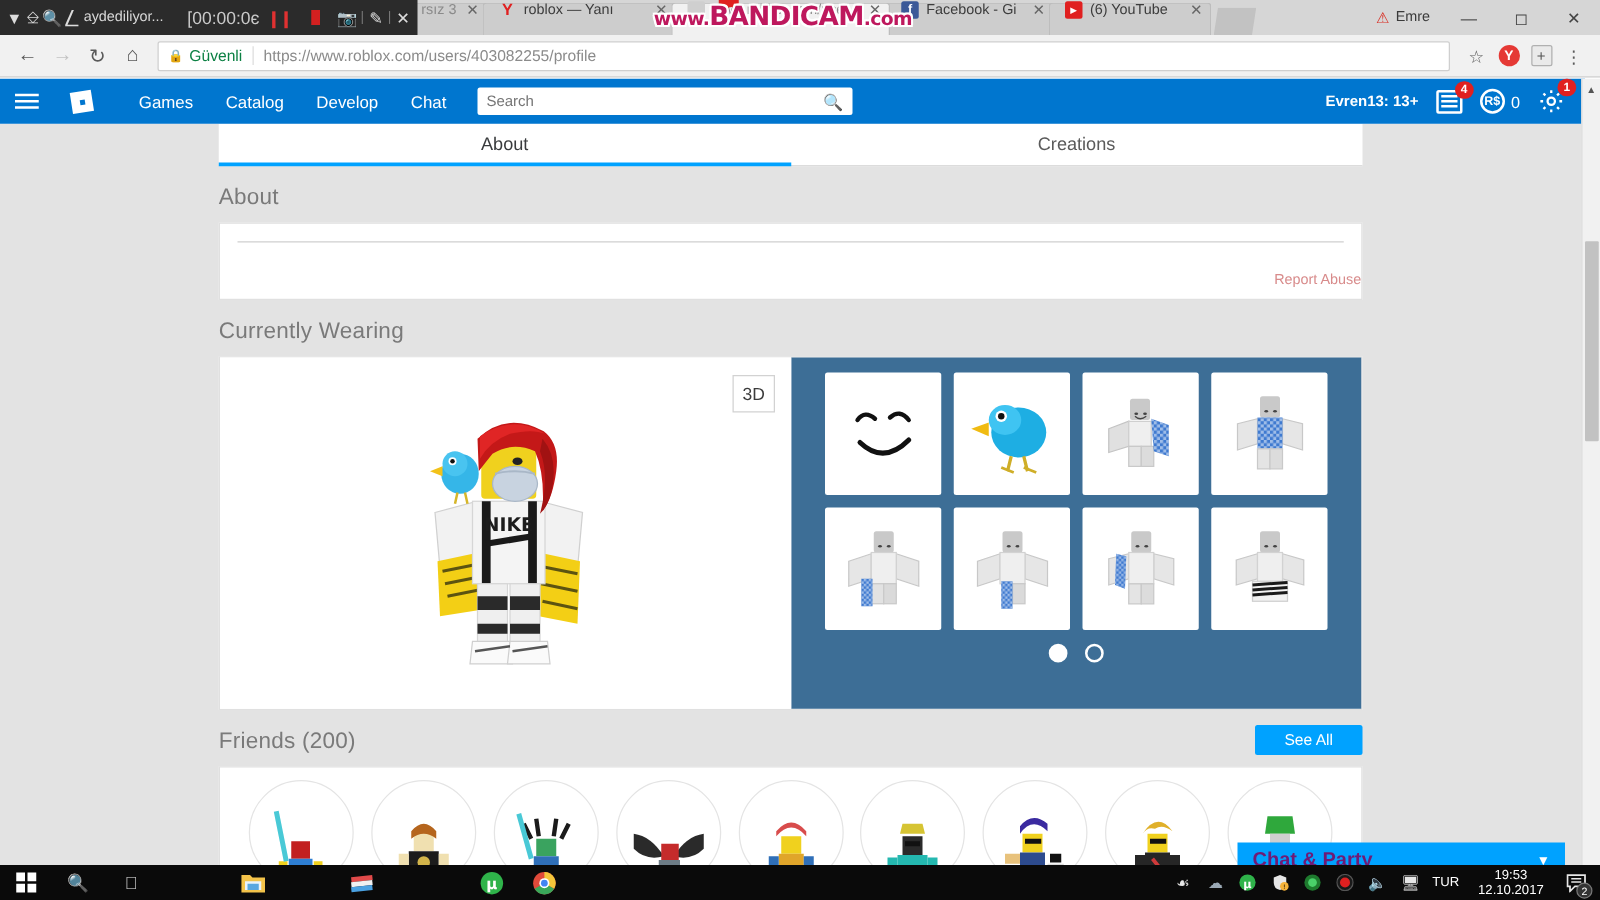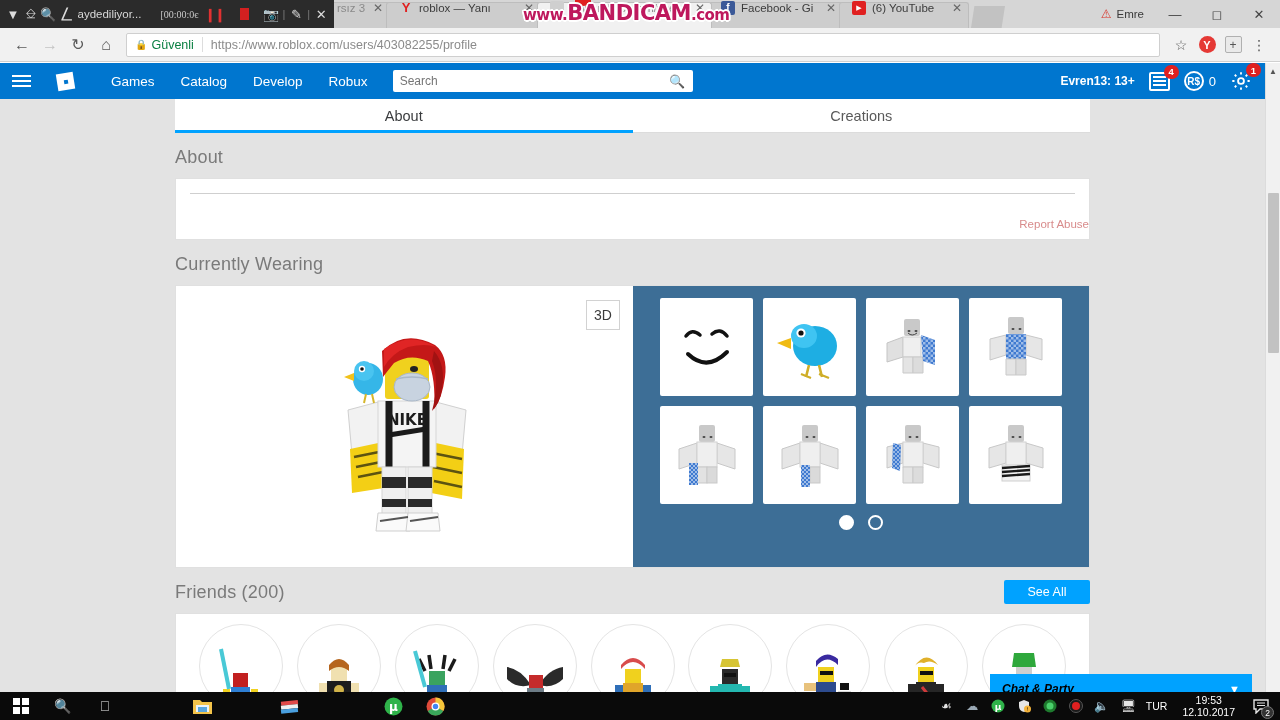--- a/index.html
+++ b/index.html
@@ -14,21 +14,21 @@
   
   .bandicam-bar {
     position: absolute; left: 0; top: 0; width: 334px; height: 28px;
     background: #2b2b2b; display: flex; align-items: center;
     padding: 0 4px; z-index: 60;
   }
   .bc-btn { width: 26px; height: 22px; display: flex; align-items: center; justify-content: center;
             color: #dcdcdc; font-size: 13px; }
   .bc-title { color: #d8d8d8; font-size: 11.5px; margin-left: 2px; white-space: nowrap;
               font-family: "Liberation Sans", sans-serif; }
-  .bc-time { color: #c9c9c9; font-size: 10px; margin-left: 19px; white-space: nowrap; font-family: Liberation Serif, serif; }
+  .bc-time { color: #c9c9c9; font-size: 14px; margin-left: 19px; white-space: nowrap; }
   .bc-pause { color: #e03131; font-size: 13px; letter-spacing: -1px; font-weight: bold; margin-left: 6px;}
   .bc-stop { width: 12px; height: 12px; background: #d32020; margin-left: 16px; }
   .bc-sep { color: #777; font-size: 11px; margin: 0 2px; }
 
   
   .tabstrip {
     position: absolute; left: 0; top: 0; width: 1280px; height: 28px;
     background: #d6d6d6; z-index: 10;
   }
   .tabs-wrap { position: absolute; left: 330px; top: 0; height: 28px; display: flex; align-items: flex-end; }
@@ -168,21 +168,21 @@
   .friends-card { height: 90px; display: flex; align-items: flex-start; padding: 10px 18px 0 18px;
                   gap: 3px; overflow: hidden; }
   .friend { width: 95px; display: flex; flex-direction: column; align-items: center; }
   .friend-circle { width: 84px; height: 84px; border-radius: 50%; border: 1px solid #e4e4e4;
                    background: #fff; display: flex; align-items: flex-end; justify-content: center;
                    overflow: hidden; position: relative; }
 
   
   .chatbar { position: absolute; right: 16px; bottom: 0px; width: 262px; height: 30px;
              background: #00a2ff; display: flex; align-items: center; padding: 0 12px; z-index: 20; }
-  .chatbar .ctitle { color: #000000; font-size: 12px; font-weight: bold; flex: 1; font-style: italic; }
+  .chatbar .ctitle { color: #701a75; font-size: 16px; font-weight: bold; flex: 1; }
   .chatbar .cchev { color: #fff; font-size: 11px; }
 
   
   .scrollbar { position: absolute; right: 0; top: 63px; width: 15px; height: 641px;
                background: #f1f1f1; border-left: 1px solid #dcdcdc; z-index: 30; }
   .sb-arrow { height: 16px; display: flex; align-items: center; justify-content: center;
               color: #555; font-size: 8px; }
   .sb-thumb { position: absolute; left: 2px; width: 11px; background: #c2c2c2; border-radius: 1px; }
 
   
@@ -296,21 +296,21 @@
         <span></span>
       </div>
     <div class="rbx-logo">
         <div class="sq">
           <i></i>
         </div>
       </div>
     <a class="rbx-link" style="margin-left:22px;">Games</a>
     <a class="rbx-link">Catalog</a>
     <a class="rbx-link">Develop</a>
-    <a class="rbx-link">Robux</a>
+    <a class="rbx-link">Chat</a>
     <div class="rbx-search">
       <input type="text" placeholder="Search" style="">
       <span style="color:#444;font-size:13px;">🔍</span>
     </div>
     <div class="rbx-right">
       <span class="rbx-user">Evren13: 13+</span>
       <div class="icon-badge">
         <div class="msg-ic">
             <i></i>
             <i></i>

